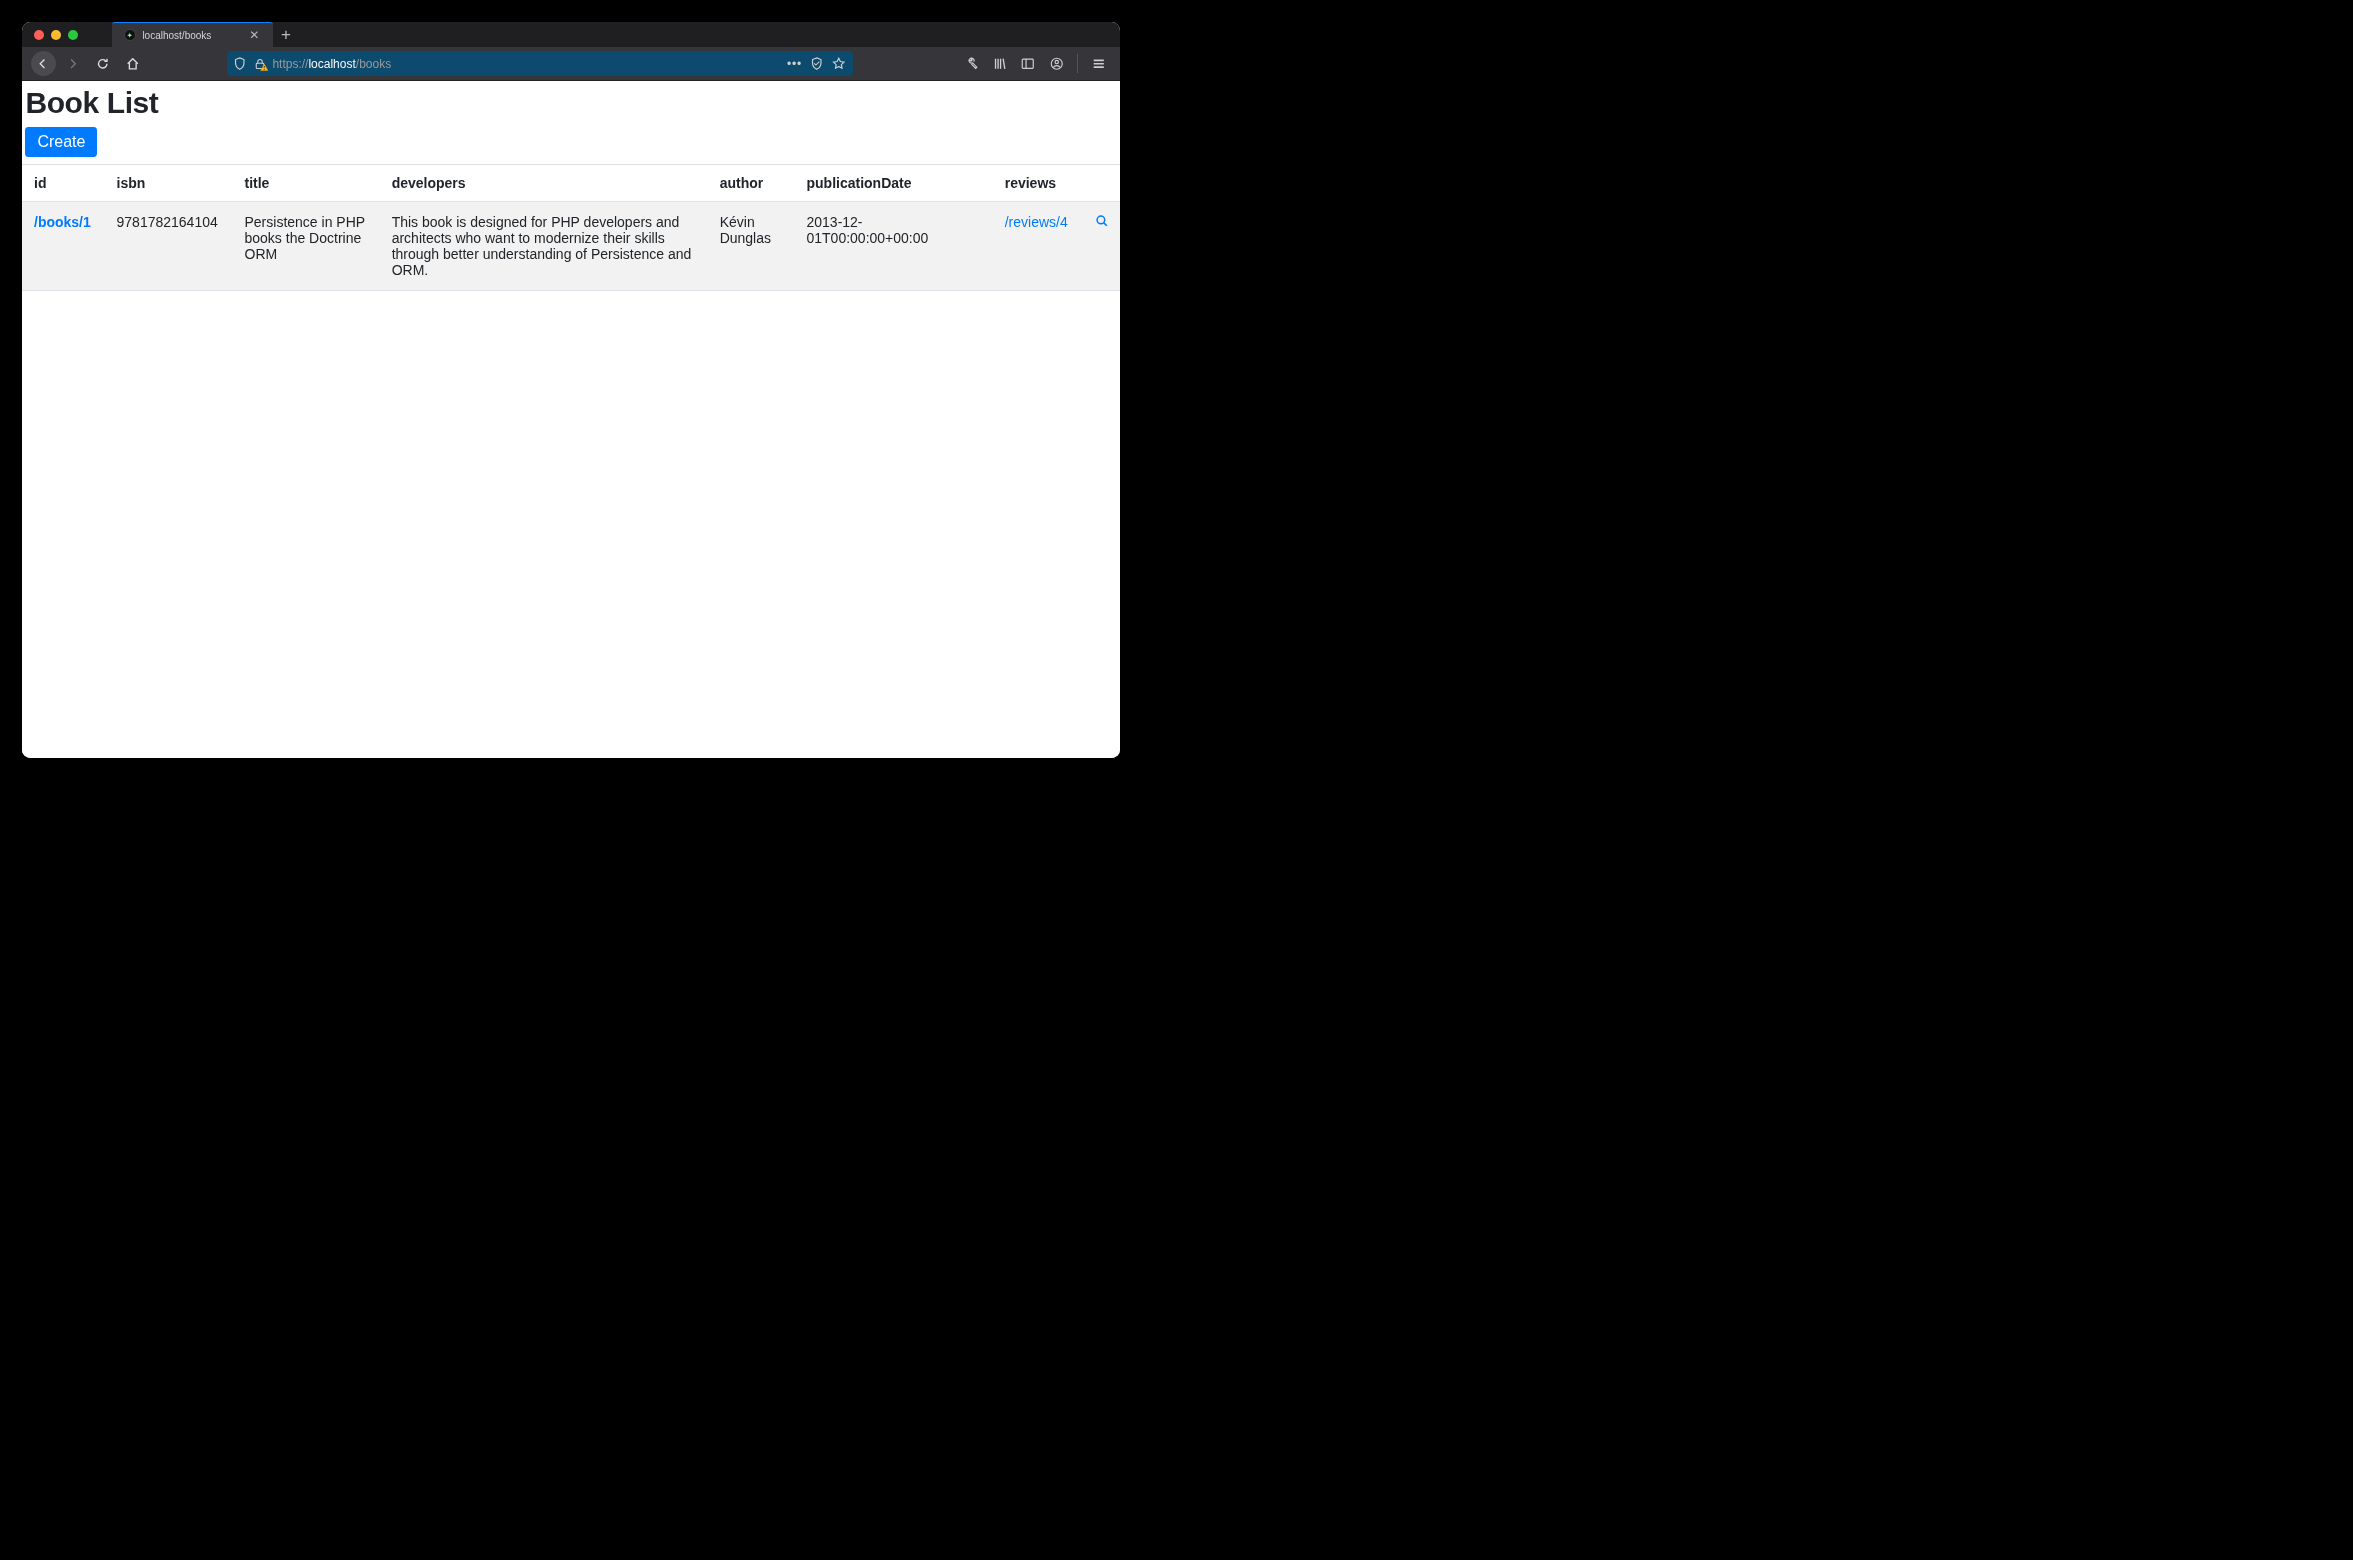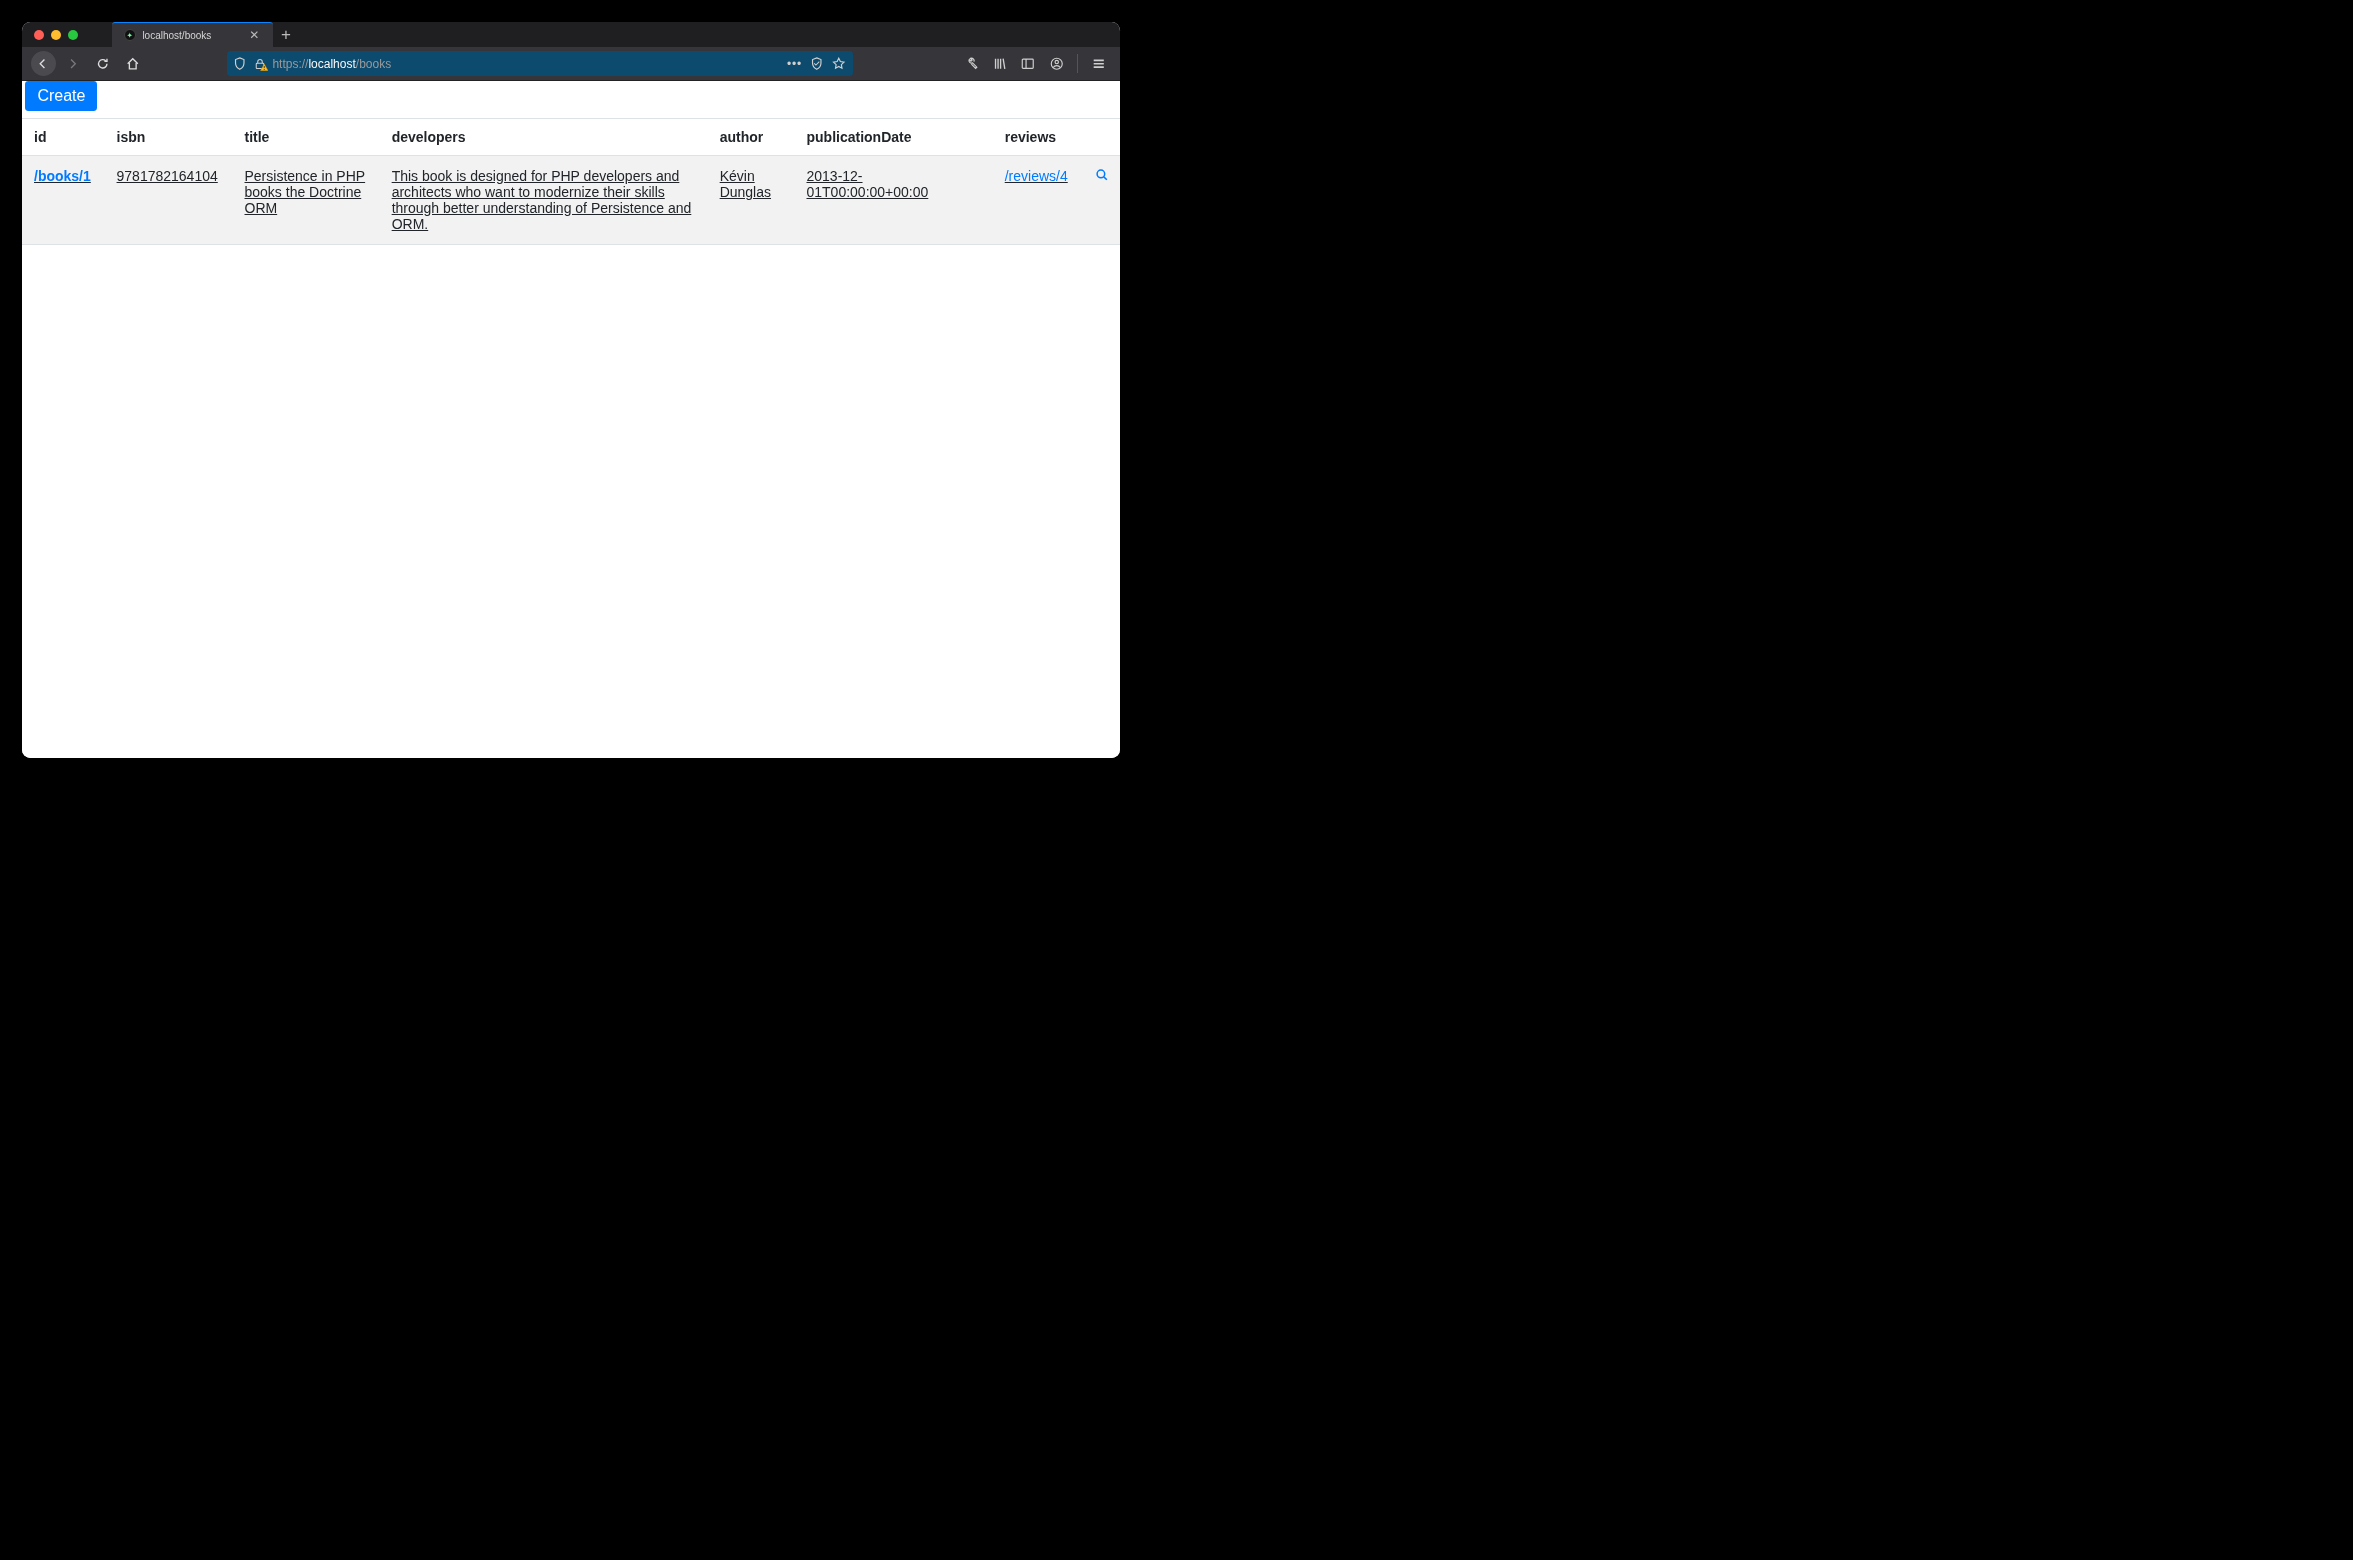--- a/index.html
+++ b/index.html
@@ -133,21 +133,21 @@
     }
     table.data thead th {
       text-align:left; font-weight:700; padding: 10px 12px;
       border-bottom: 1.7px solid #dee2e6;
       background:#fff;
     }
     table.data tbody td {
       padding: 12px 12px; vertical-align: top;
       background:#f2f2f2;
     }
-    table.data tbody tr { border-bottom: 0.8px solid #dee2e6; text-decoration: underline; }
+    table.data tbody tr { border-bottom: 0.8px solid #dee2e6; }
     a.link { color:#007bff; text-decoration:none; font-weight:600; }
     a.link.thin { font-weight:400; }
     .col-id { width: 76px; }
     .col-isbn { width: 118px; }
     .col-title { width: 144px; }
     .col-desc { width: 321px; }
     .col-author { width: 85px; }
     .col-pub { width: 194px; }
     .col-reviews { width: 76px; }
     .col-actions { width: 25px; text-align:right; }
@@ -269,20 +269,21 @@
         <svg width="13.5" height="13.5" viewBox="0 0 16 16" fill="none" stroke="#cfcfcf" stroke-width="1.8">
             <line x1="2" y1="4" x2="14" y2="4"></line>
             <line x1="2" y1="8" x2="14" y2="8"></line>
             <line x1="2" y1="12" x2="14" y2="12"></line>
           </svg>
       </span>
     </div>
   </div>
 
   <div class="content">
+    <h1 class="page-title">Book List</h1>
     <button class="btn-primary">Create</button>
 
     <table class="data">
       <thead>
         <tr>
           <th class="col-id">id</th>
           <th class="col-isbn">isbn</th>
           <th class="col-title">title</th>
           <th class="col-desc">developers</th>
           <th class="col-author">author</th>

